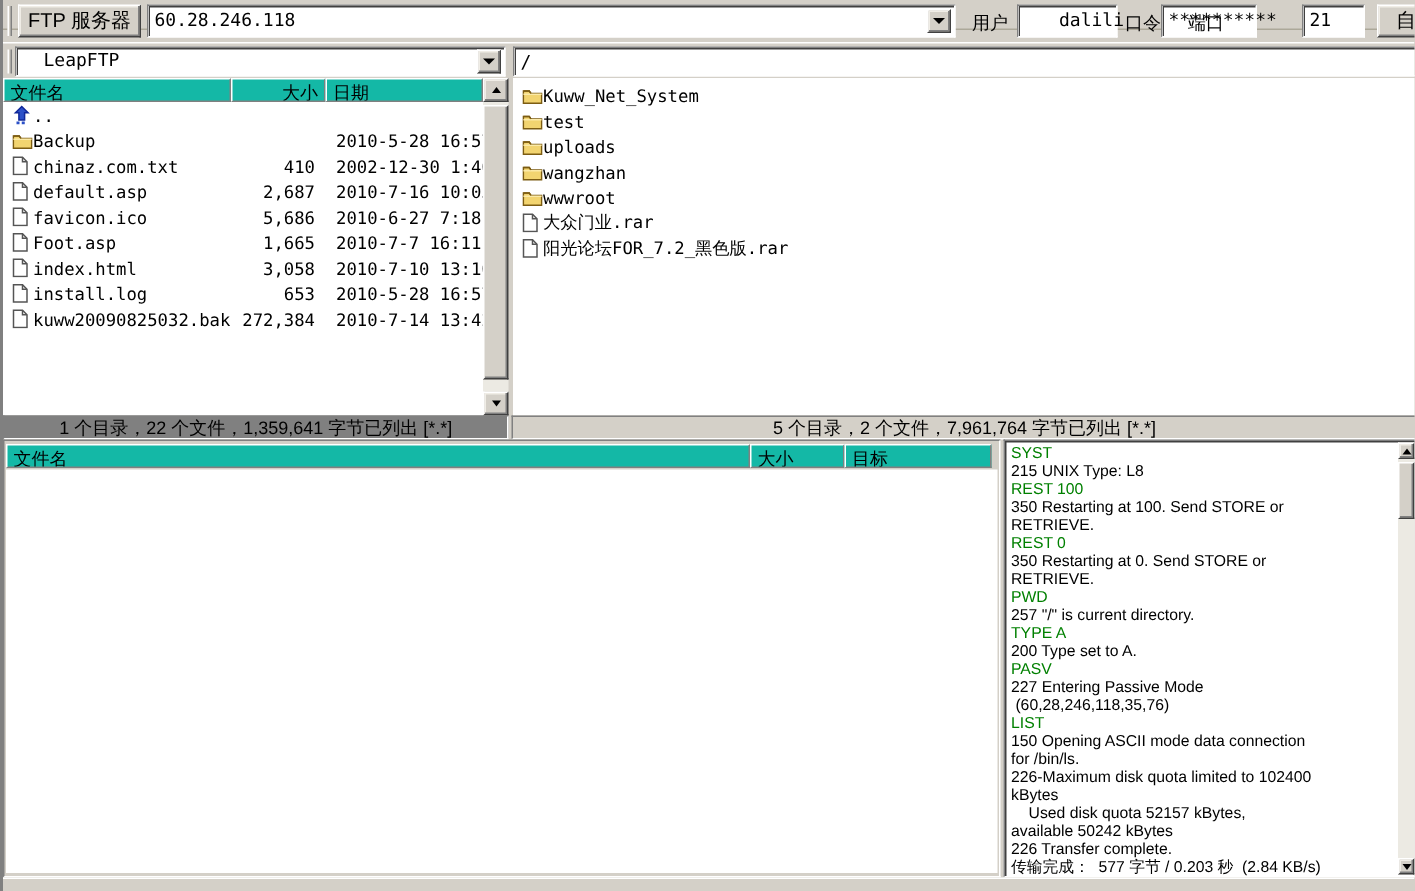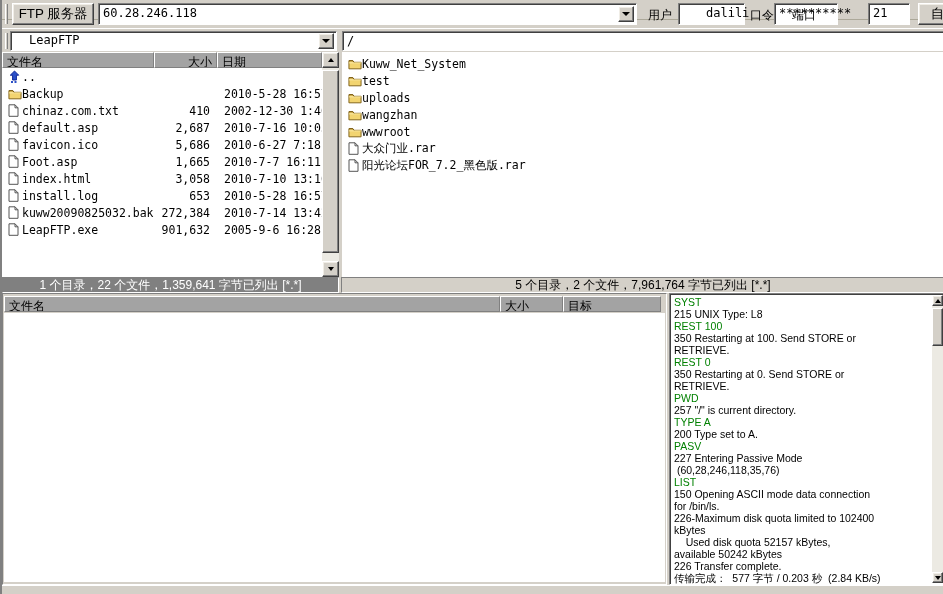--- a/index.html
+++ b/index.html
@@ -21,21 +21,21 @@
     border-color:#ffffff #404040 #404040 #ffffff;
     box-shadow: inset -1px -1px 0 #808080, inset 1px 1px 0 #f0ede6;
   }
   .sunken {
     background:#ffffff;
     border:1px solid;
     border-color:#808080 #ffffff #ffffff #808080;
     box-shadow: inset 1px 1px 0 #404040;
   }
   .hcell {
-    background:#a3a3a3;
+    background:#14b8a6;
     border:1px solid;
     border-color:#ffffff #808080 #808080 #ffffff;
     padding:1px 4px 0 4px;
     height:16px;
     overflow:hidden;
     white-space:nowrap;
   }
   .grip {
     width:3px;
     background:#d4d0c8;
@@ -75,21 +75,21 @@
   .lrow-date { padding-left:14px; flex:none; }
 
   
   .sb-track { background:#eceae3; }
   .sb-btn { display:flex; align-items:center; justify-content:center; }
   .sb-thumb { background:#d4d0c8; border:1px solid; border-color:#ffffff #404040 #404040 #ffffff; box-shadow: inset -1px -1px 0 #808080; }
 
   
   .statuscell { height:16px; line-height:15px; text-align:center; overflow:hidden; white-space:nowrap;
     border:1px solid; border-color:#808080 #ffffff #ffffff #808080; }
-  #status-local { background:#808080; color:#ffffff; }
+  #status-local { background:#808080; color:#000000; }
   #status-remote { background:#d4d0c8; color:#000; }
 
   
   #queue { left:0; top:293px; width:665px; height:292px; background:#d4d0c8;
     border:1px solid; border-color:#808080 #fff #fff #808080; }
   #queue .qbody { position:absolute; left:1px; top:19px; width:661px; height:269px; background:#fff; }
 
   
   #log { left:667px; top:293px; width:276px; height:292px; }
   #log-lines {
@@ -251,31 +251,20 @@
         <span class="cell-icon">
           <svg width="11" height="13" viewBox="0 0 11 13">
             <path d="M1 .8h6l3 3v8.5H1z" fill="#ffffff" stroke="#555"></path>
             <path d="M7 .8v3h3" fill="none" stroke="#555"></path>
           </svg>
         </span>
         <span class="lrow-name">kuww20090825032.bak</span>
         <span class="lrow-size">272,384</span>
         <span class="lrow-date">2010-7-14 13:42</span>
       </div>
-      <div class="frow">
-        <span class="cell-icon">
-          <svg width="11" height="13" viewBox="0 0 11 13">
-            <path d="M1 .8h6l3 3v8.5H1z" fill="#ffffff" stroke="#555"></path>
-            <path d="M7 .8v3h3" fill="none" stroke="#555"></path>
-          </svg>
-        </span>
-        <span class="lrow-name">LeapFTP.exe</span>
-        <span class="lrow-size">901,632</span>
-        <span class="lrow-date">2005-9-6 16:28</span>
-      </div>
     </div>
 
   <div class="abs" style="left:320px; top:0; width:17px; height:225px;">
     <div class="abs raised sb-btn" style="left:0; top:0; width:17px; height:16px;">
       <span class="tri-up-s"></span>
     </div>
     <div class="abs sb-track" style="left:0; top:16px; width:17px; height:193px;"></div>
     <div class="abs sb-thumb" style="left:0; top:18px; width:17px; height:183px;"></div>
     <div class="abs raised sb-btn" style="left:0; top:209px; width:17px; height:16px;">
       <span class="tri-down-s"></span>

